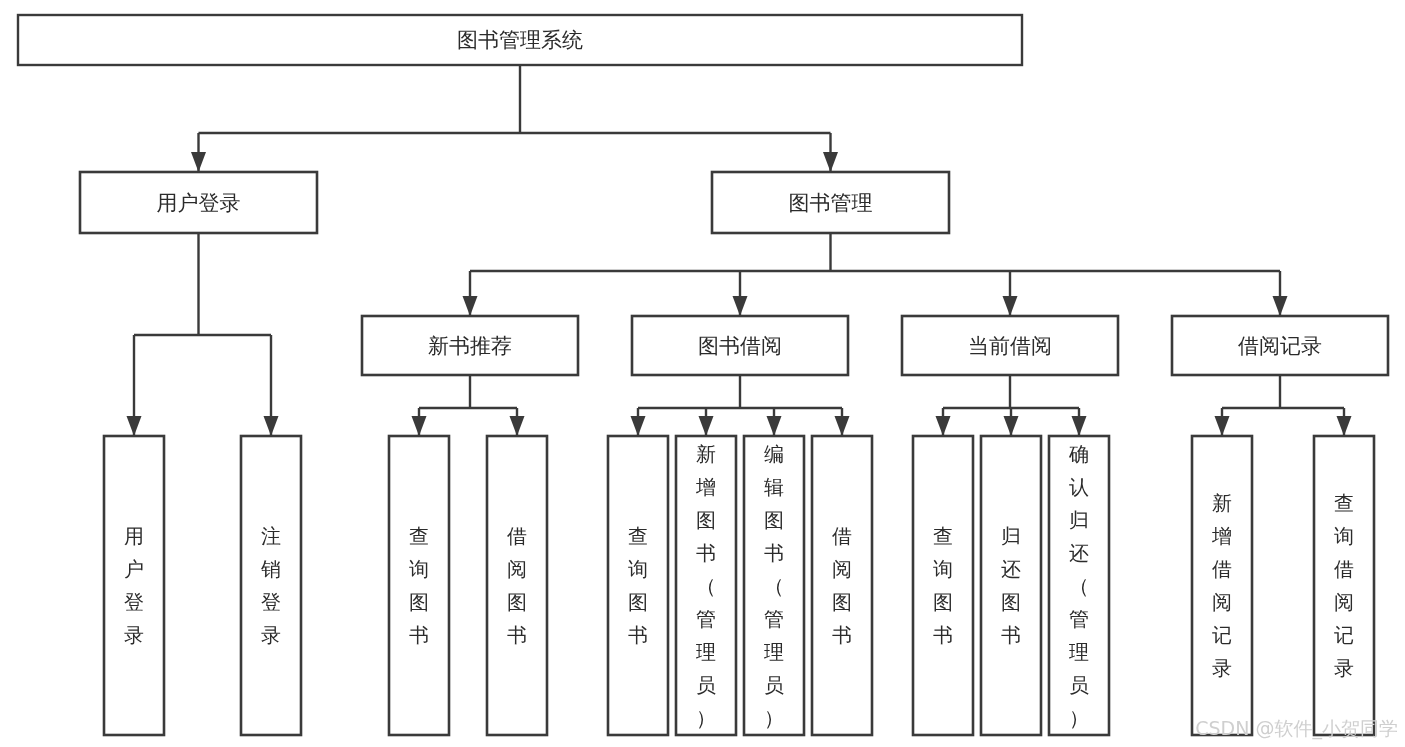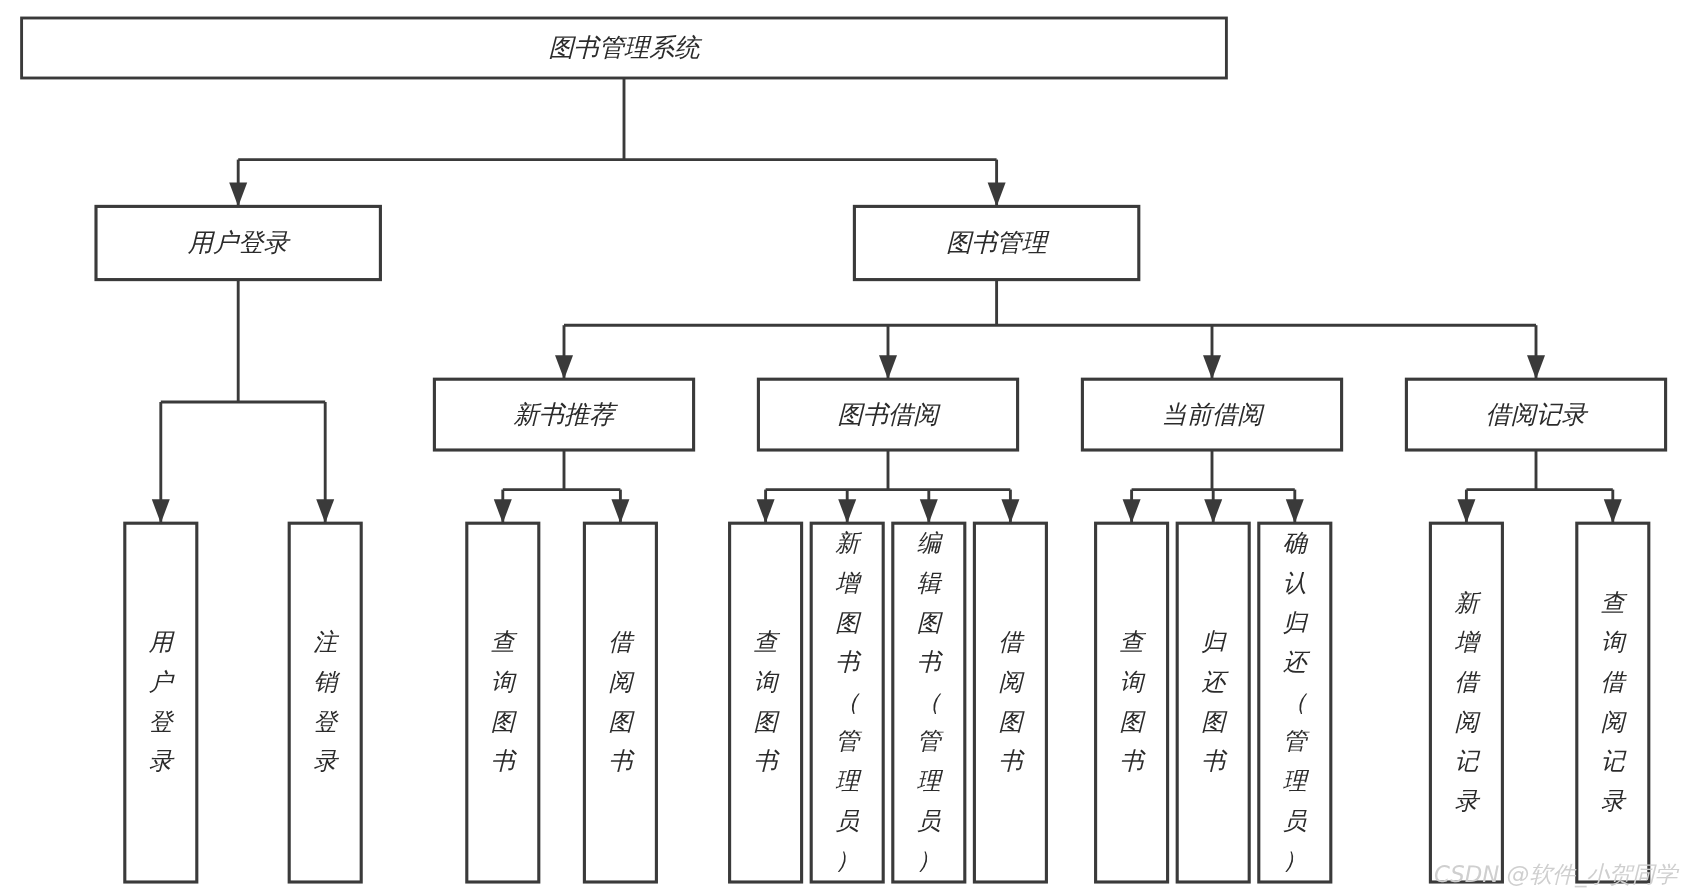--- a/index.html
+++ b/index.html
@@ -12,21 +12,20 @@
     width: 1405px;
     height: 747px;
     font-family: "DejaVu Sans", "Liberation Sans", sans-serif;
     overflow: hidden;
   }
   #diagram-root {
     position: relative;
     width: 1405px;
     height: 747px;
     background: #ffffff;
-    font-style: italic;
   }
   svg.chart-surface {
     position: absolute;
     left: 0;
     top: 0;
     width: 1405px;
     height: 747px;
     display: block;
   }
   .node-box {

